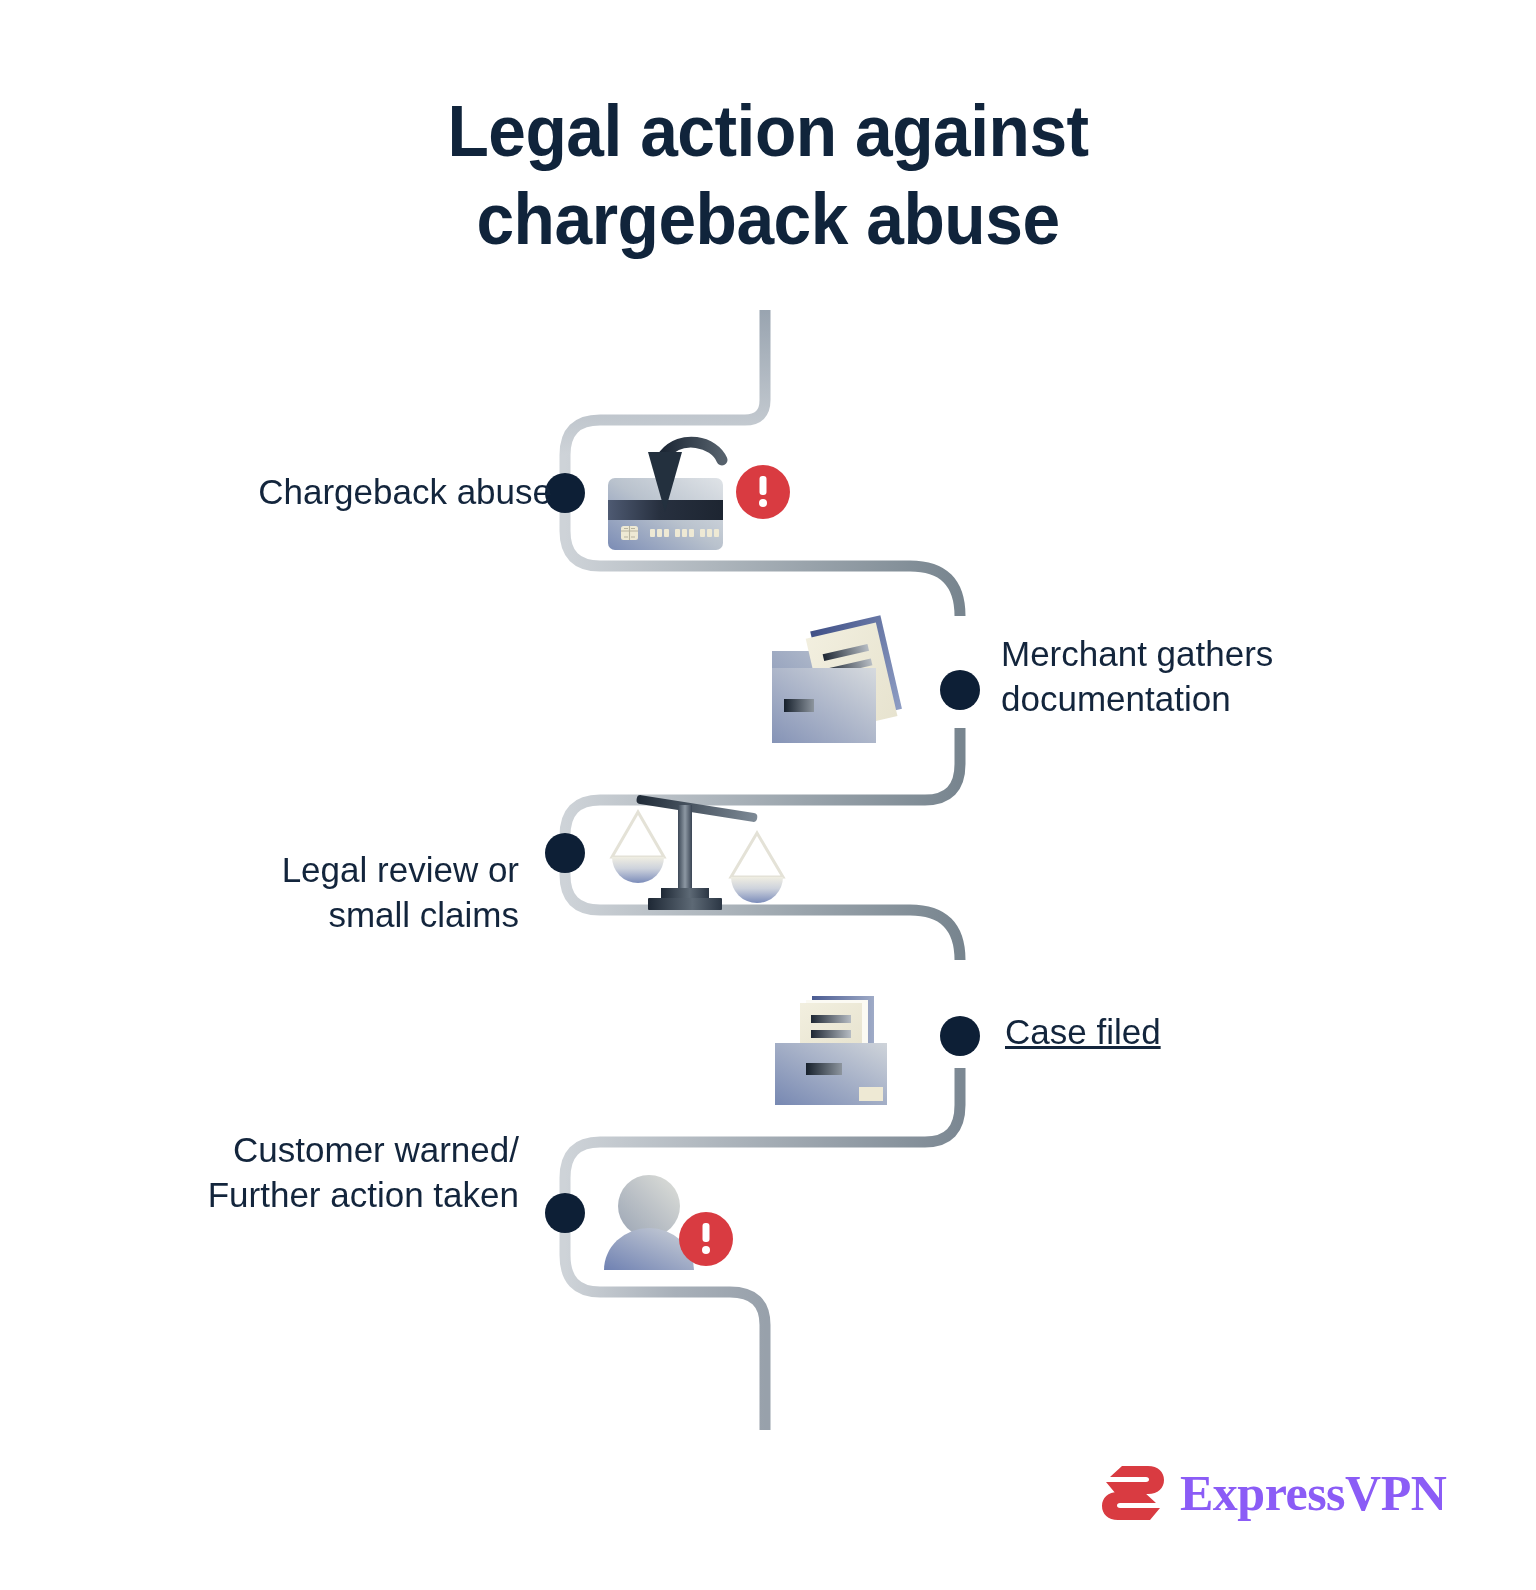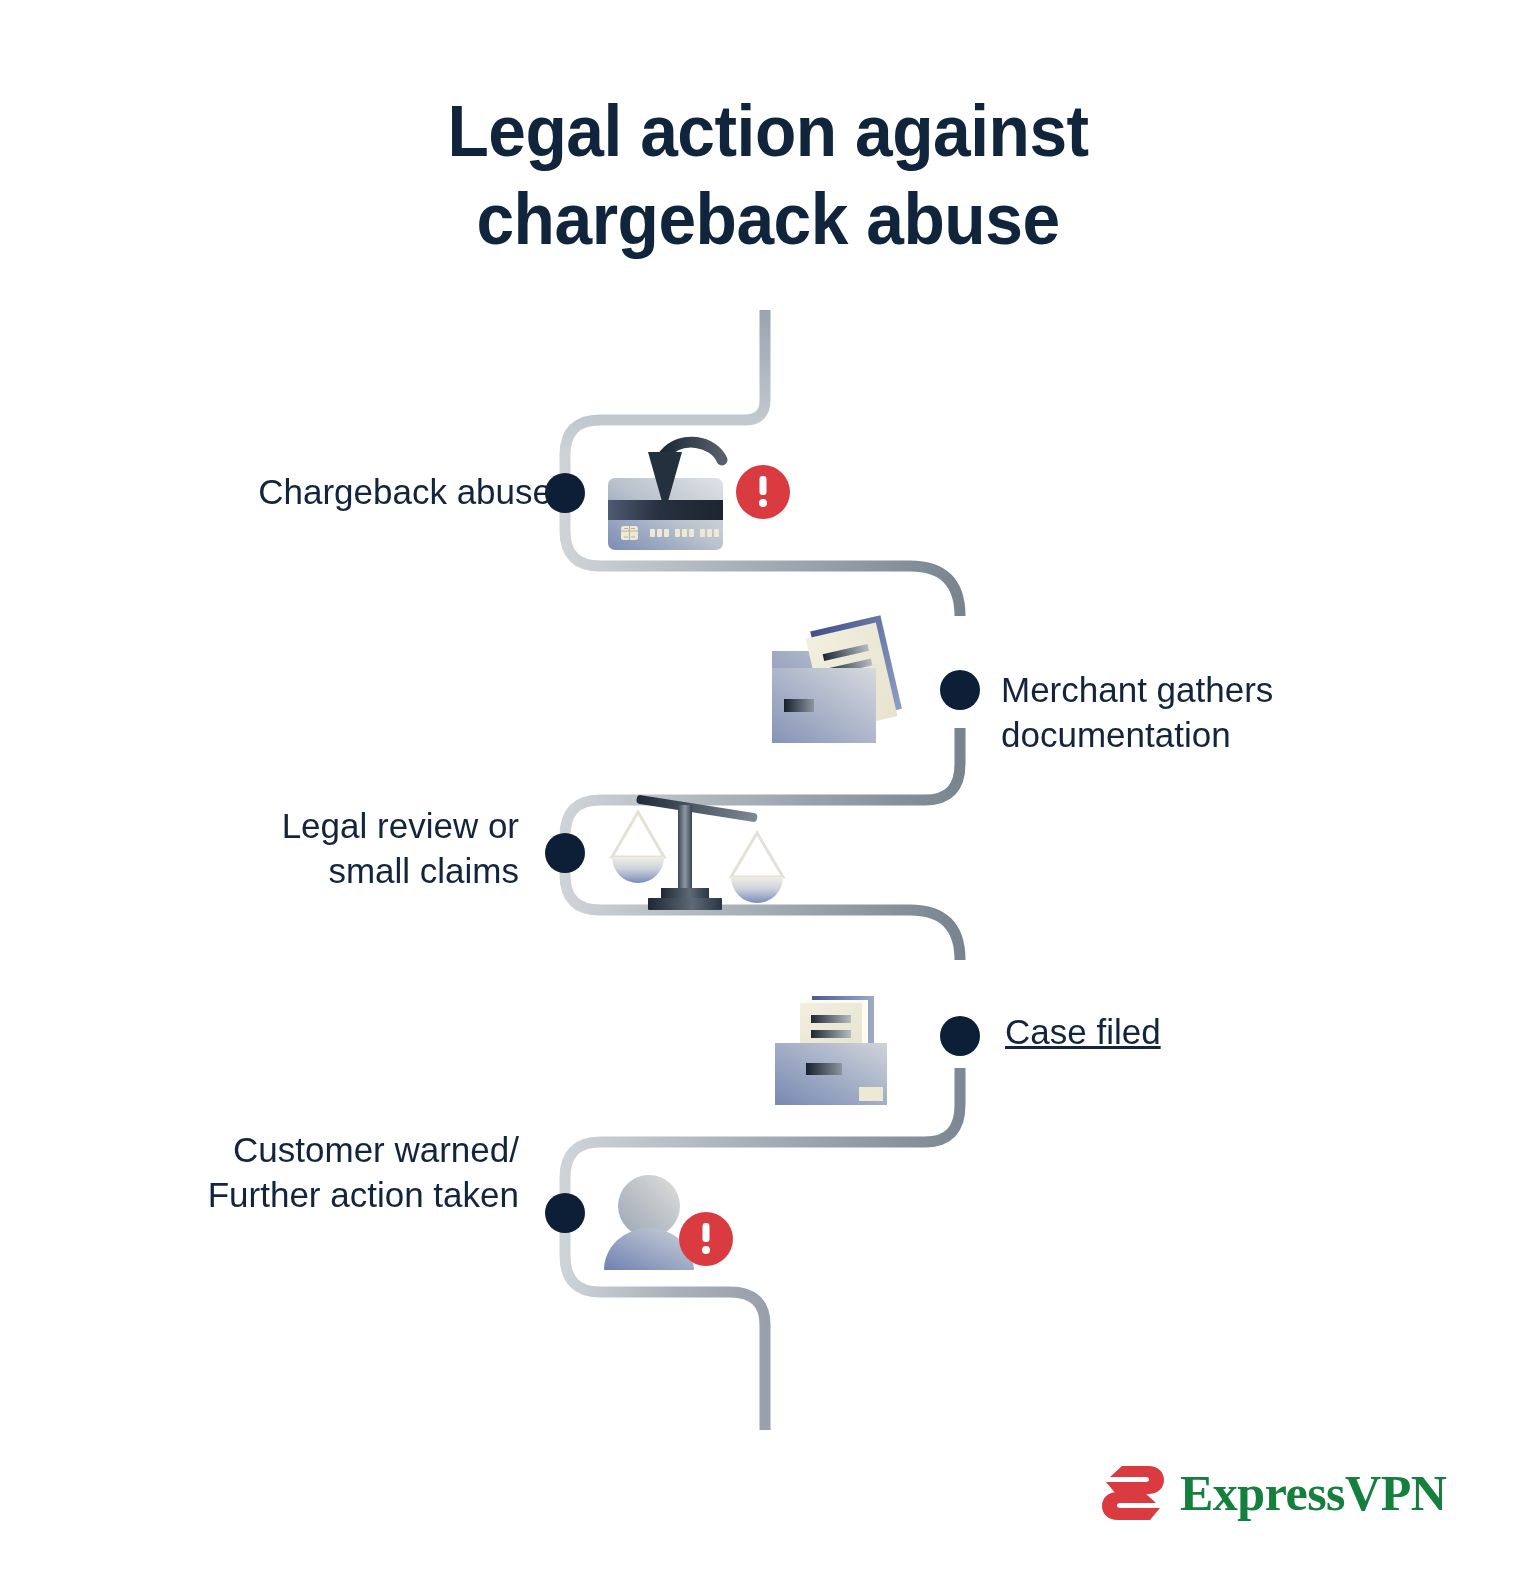--- a/index.html
+++ b/index.html
@@ -48,37 +48,37 @@
     font-family: "Liberation Sans", sans-serif;
     font-weight: 400;
     font-size: 35px;
     line-height: 1.28;
     white-space: pre-line;
   }
   .step-label.left  { text-align: right; }
   .step-label.right { text-align: left; }
 
   #label-0 { right: 984px; top: 470px; }
-  #label-1 { left: 1001px; top: 632px; margin-top: 36px; }
-  #label-2 { right: 1017px; top: 804px; }
+  #label-1 { left: 1001px; top: 632px; }
+  #label-2 { right: 1017px; top: 848px; }
   #label-3 { left: 1005px; top: 1010px; text-decoration: underline; }
   #label-4 { right: 1017px; top: 1128px; }
 
   
   .logo {
     position: absolute;
     left: 1100px;
     top: 1462px;
     display: flex;
     align-items: center;
     gap: 14px;
   }
   .logo-mark { display: block; }
   .logo-text {
-    color: #15803d;
+    color: #8b5cf6;
     font-family: "Liberation Serif", serif;
     font-weight: bold;
     font-size: 50px;
     letter-spacing: -0.5px;
     line-height: 1;
   }
 </style>
 </head>
 <body>
 

